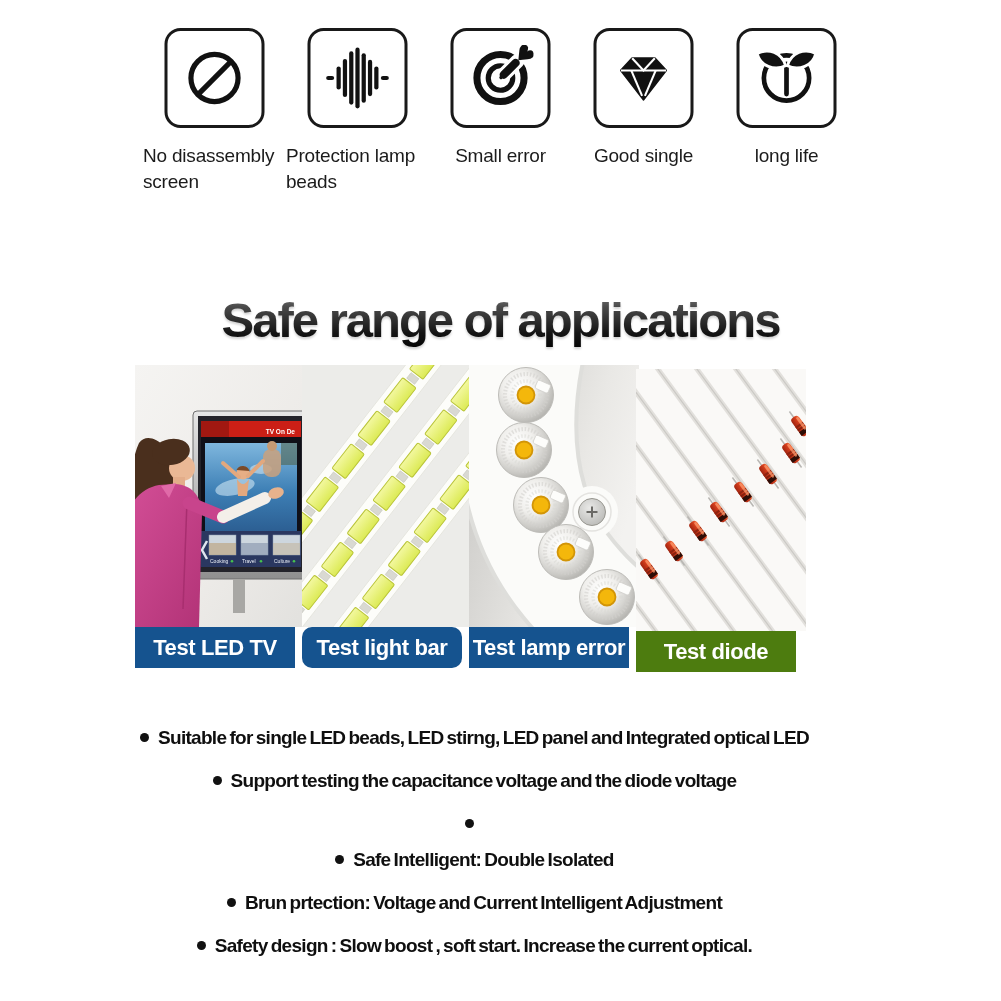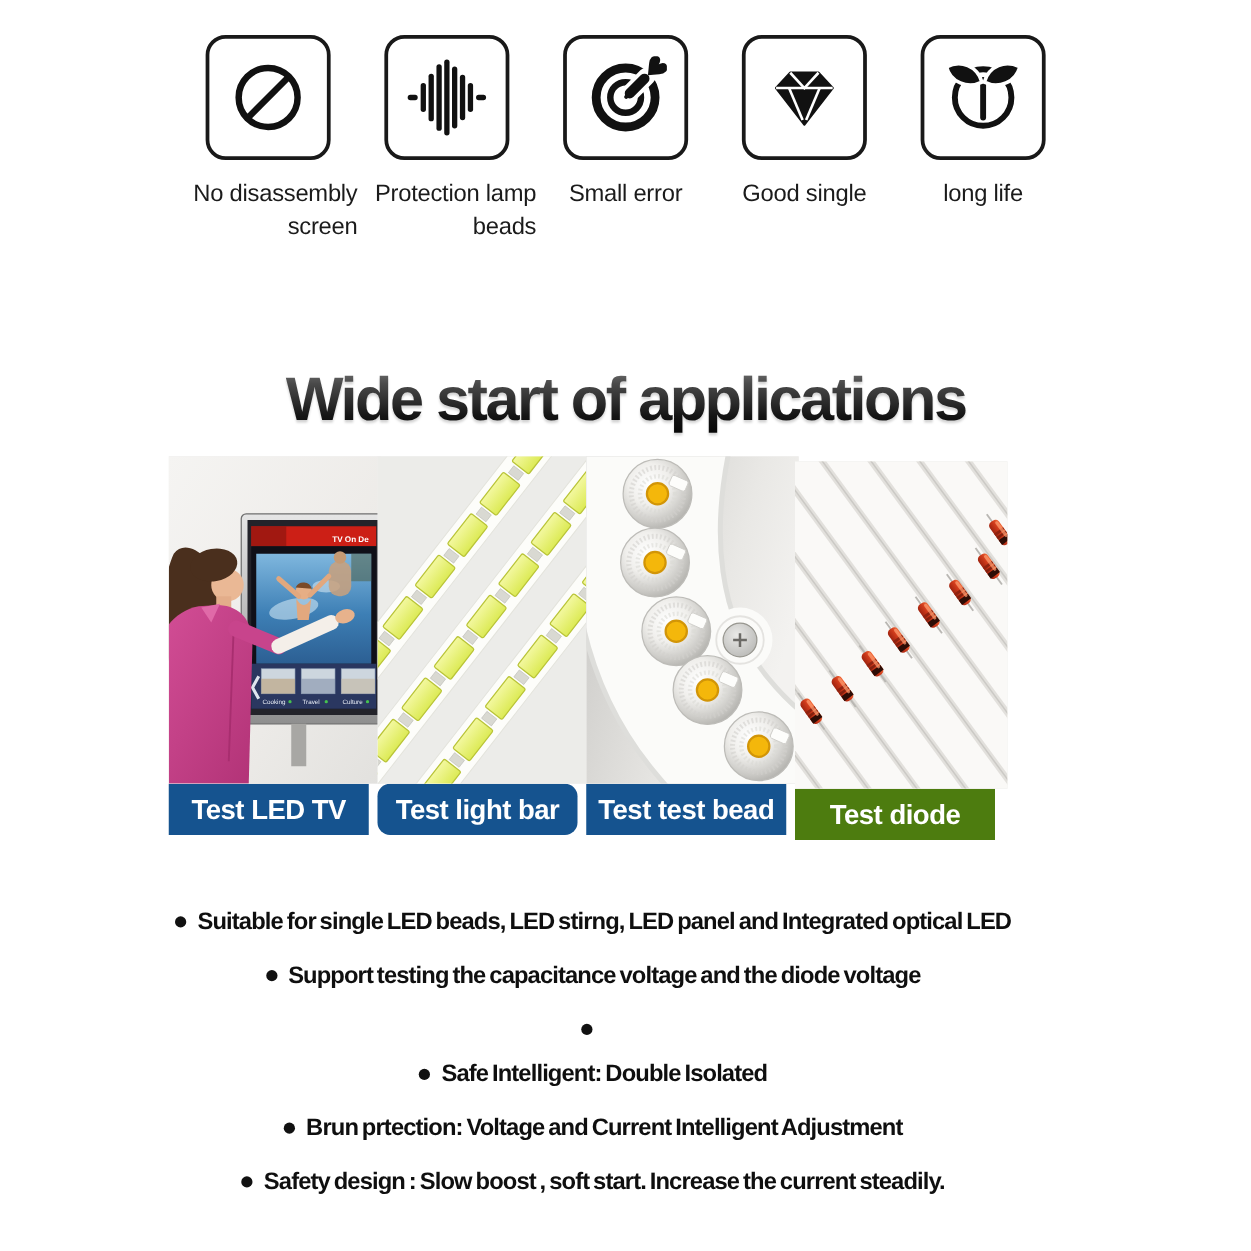--- a/index.html
+++ b/index.html
@@ -7,21 +7,21 @@
     width:1001px;height:1001px;background:#ffffff;position:relative;overflow:hidden;
     font-family:"Liberation Sans", sans-serif;
   }
   
   .features{position:absolute;top:28px;left:50%;transform:translateX(-50%);display:flex;}
   .feature{width:143px;display:flex;flex-direction:column;align-items:center;}
   .icon-box{width:100px;height:100px;border:3.2px solid #191919;border-radius:16px;
     display:flex;align-items:center;justify-content:center;background:#fff;box-sizing:border-box;}
   .icon-box svg{display:block;}
   .feature-label{margin-top:15px;font-size:19px;line-height:26px;color:#1b1b1b;
-    text-align:right;letter-spacing:-0.2px;}
+    text-align:left;letter-spacing:-0.2px;}
   
   .title{position:absolute;top:254px;left:0;width:100%;text-align:center;
     font-size:49px;line-height:66px;font-weight:700;letter-spacing:-2px;color:#111;
     filter:drop-shadow(0 2px 1px rgba(0,0,0,0.18));}
   @supports (-webkit-background-clip: text){
     .title{background:linear-gradient(180deg,#8d8d8d 0%,#4a4a4a 30%,#141414 70%,#000 100%);
       -webkit-background-clip:text;background-clip:text;color:transparent;}
   }
   
   .gallery{position:absolute;left:135px;top:365px;display:flex;gap:7px;}
@@ -106,21 +106,21 @@
         <line x1="0" y1="17" x2="0" y2="-15" stroke="#111" stroke-width="5" stroke-linecap="round"></line>
         <path d="M -1,-13 C -5,-27 -19,-32 -31,-26 C -28,-13 -13,-7 -1,-13 Z" fill="#111" stroke="#fff" stroke-width="3"></path>
         <path d="M 1,-13 C 5,-27 19,-32 31,-26 C 28,-13 13,-7 1,-13 Z" fill="#111" stroke="#fff" stroke-width="3"></path>
       </svg>
     </div>
     <div class="feature-label">long life</div>
   </div>
 
 </div>
 
-<h1 class="title">Wide start of applications</h1>
+<h1 class="title">Safe range of applications</h1>
 
 <div class="gallery">
 
   <div class="panel">
     <div class="panel-img">
       <svg viewBox="0 0 170 262">
         <defs>
           <linearGradient id="wallG" x1="0" y1="0" x2="1" y2="1">
             <stop offset="0" stop-color="#f5f4f2"></stop>
               <stop offset="0.6" stop-color="#edebe8"></stop>
@@ -279,21 +279,21 @@
         <circle cx="123" cy="147" r="13.5" fill="url(#screwG)" stroke="#97968f" stroke-width="1"></circle>
         <line x1="117.5" y1="147" x2="128.5" y2="147" stroke="#6b6a66" stroke-width="2"></line>
         <line x1="123" y1="141.5" x2="123" y2="152.5" stroke="#6b6a66" stroke-width="2"></line>
         <use href="#bead" transform="translate(57,30)"></use>
         <use href="#bead" transform="translate(55,85)"></use>
         <use href="#bead" transform="translate(72,140)"></use>
         <use href="#bead" transform="translate(97,187)"></use>
         <use href="#bead" transform="translate(138,232)"></use>
       </svg>
     </div>
-    <div class="panel-caption" style="background-color: rgb(21, 83, 143);">Test test bead</div>
+    <div class="panel-caption" style="background-color: rgb(21, 83, 143);">Test lamp error</div>
   </div>
 
   <div class="panel panel-offset">
     <div class="panel-img">
       <svg viewBox="0 0 170 262">
         <defs>
           <linearGradient id="diodeG" x1="0" y1="0" x2="0" y2="1">
             <stop offset="0" stop-color="#f06a3a"></stop>
               <stop offset="0.45" stop-color="#d03b1b"></stop>
               <stop offset="1" stop-color="#a02410"></stop>
@@ -352,15 +352,15 @@
   <li class="bullet">
     <span class="dot"></span>
     <span>Safe Intelligent: Double Isolated</span>
   </li>
   <li class="bullet">
     <span class="dot"></span>
     <span>Brun prtection: Voltage and Current Intelligent Adjustment</span>
   </li>
   <li class="bullet">
     <span class="dot"></span>
-    <span>Safety design : Slow boost , soft start. Increase the current steadily.</span>
+    <span>Safety design : Slow boost , soft start. Increase the current optical.</span>
   </li>
 </ul>
 
 </body></html>

